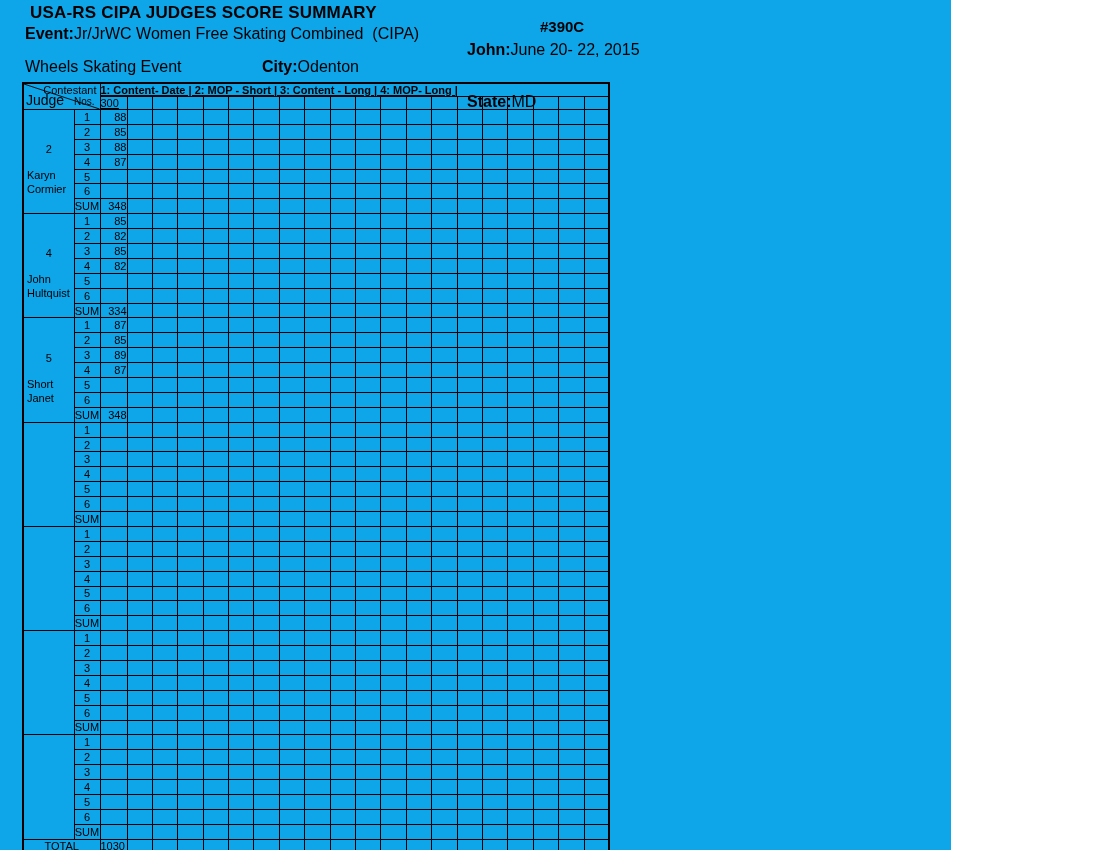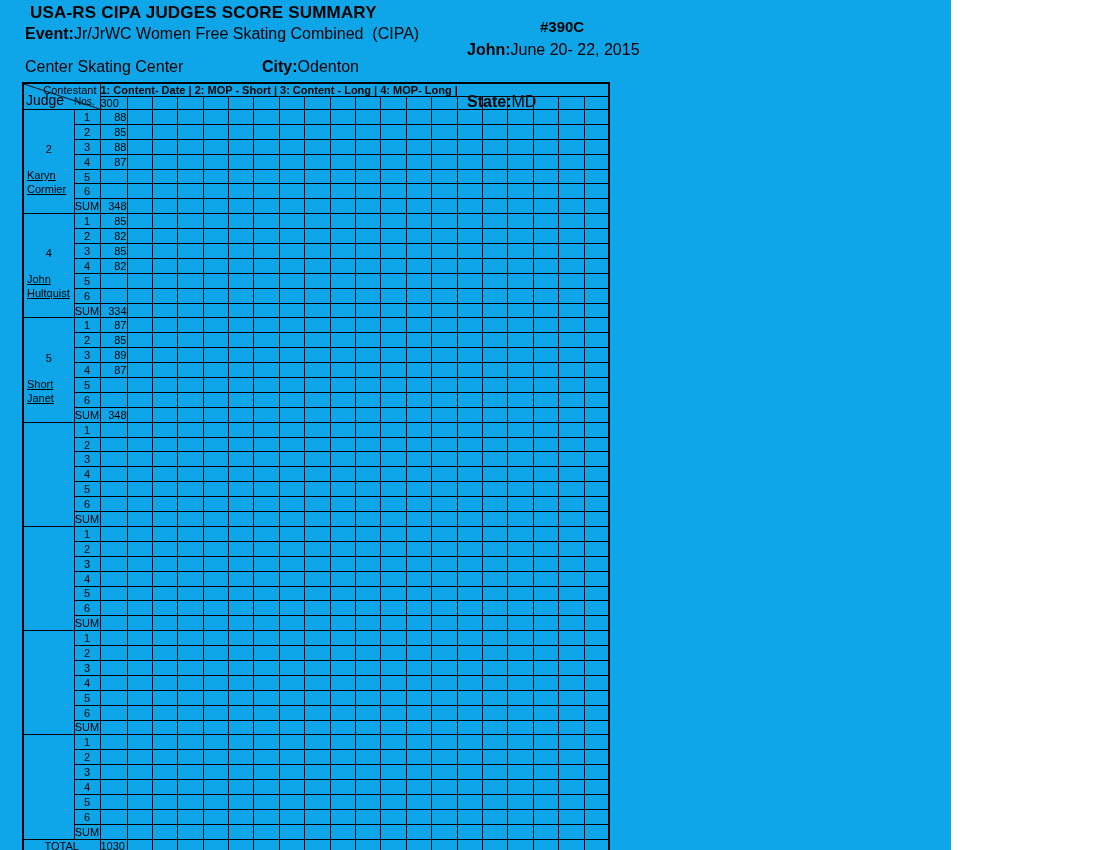--- a/index.html
+++ b/index.html
@@ -30,57 +30,57 @@
   
   table.grid {
     position:absolute; left:22px; top:82px;
     border-collapse:collapse; table-layout:fixed;
     border:2px solid #000;
   }
   table.grid td {
     border:1px solid #000; padding:0; font-size:11px;
     overflow:hidden; white-space:nowrap; vertical-align:middle;
   }
-  tr.hdr td { height:12px; }
+  tr.hdr td { height:12px;text-decoration:underline; }
   tr.drow td { height:13.9px; }
   tr.trow td { height:10px; }
 
   td.bl2 { border-left-width:2px; }
   td.br2 { border-right-width:2px; }
 
   td.corner { position:relative; }
   td.corner svg { position:absolute; left:0; top:0; width:100%; height:100%; }
   .c-top { position:absolute; top:0px; right:3px; font-size:11px; }
   .c-mid { position:absolute; top:12px; right:5px; font-size:10px; }
   .c-bot { position:absolute; bottom:1px; left:2px; font-size:14px; }
 
   td.items { font-weight:bold; font-size:10px; padding-left:4px; }
   td.rlabel { text-align:center; font-size:11px; }
   td.cnum  { text-align:left; padding-left:1px; }
   td.score { text-align:right; padding-right:3px; }
   td.judgecell { vertical-align:top; }
   .jnum  { margin-top:16px; text-align:center; font-size:11px; height:14px; }
-  .jname { text-align:left; padding-left:3px; font-size:11px; line-height:14px;text-decoration:underline; }
+  .jname { text-align:left; padding-left:3px; font-size:11px; line-height:14px; }
   .jname1 { margin-top:11px; }
   td.totlabel { text-align:center; font-size:11px; }
 </style>
 </head>
 <body>
 
 <div class="page">
 
   <div class="doc-title">USA-RS CIPA JUDGES SCORE SUMMARY</div>
   <div class="doc-number">#390C</div>
 
   <div class="hl l-event"><span class="lbl">Event:</span><span>Jr/JrWC Women Free Skating Combined  (CIPA)</span></div>
 
 
   <div class="hl l-date"><span class="lbl">John:</span><span>June 20- 22, 2015</span></div>
 
-  <div class="hl l-venue"><span>Center Skating Center</span></div>
+  <div class="hl l-venue"><span>Wheels Skating Event</span></div>
 
   <div class="hl l-city"><span class="lbl">City:</span><span>Odenton</span></div>
 
   <div class="hl l-state"><span class="lbl">State:</span><span>MD</span></div>
 
   <table class="grid">
     <colgroup id="grid-cols">
         <col style="width: 51px;">
         <col style="width: 26px;">
         <col style="width: 27px;">

